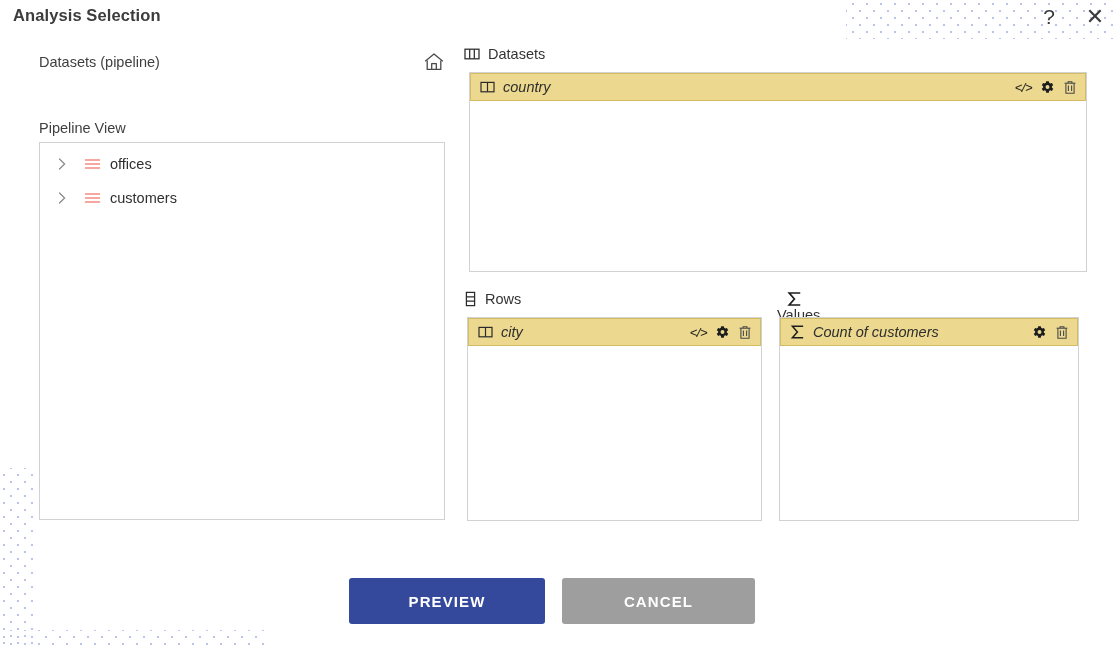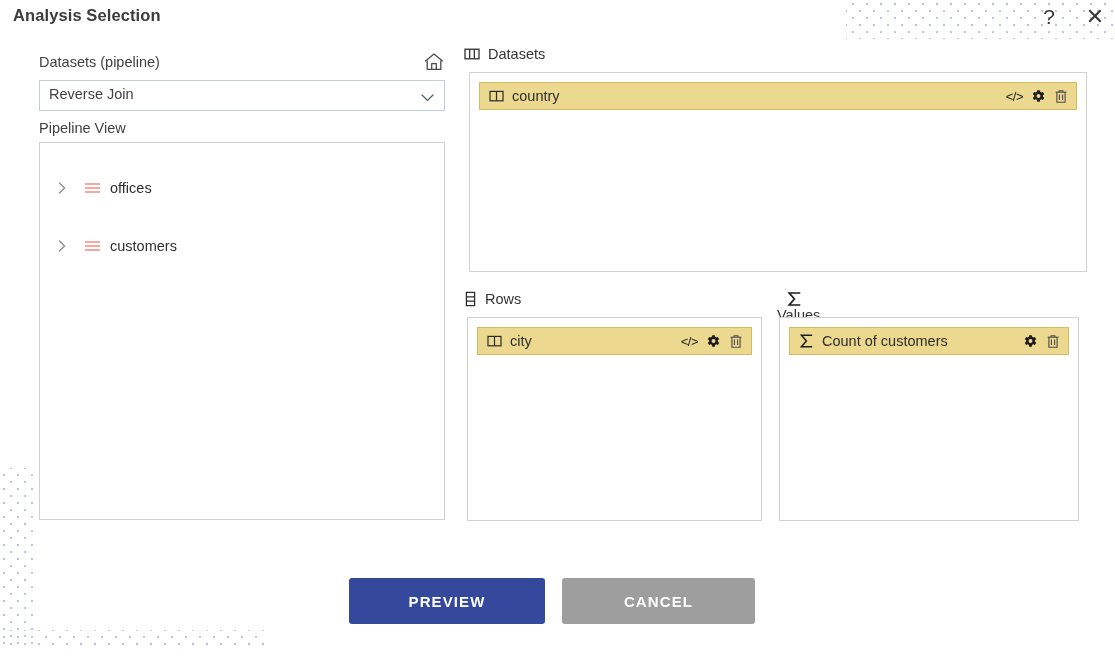--- a/index.html
+++ b/index.html
@@ -105,21 +105,21 @@
     border: 1px solid #d2d2d2;
     background: #ffffff;
     box-sizing: border-box;
     overflow: hidden;
   }
   .tree-item {
     position: relative;
     display: flex;
     align-items: center;
     height: 26px;
-    margin-top: 32px;
+    margin-top: 8px;
     padding-left: 14px;
     cursor: pointer;
     font-size: 14.5px;
     color: #2f2f2f;
   }
   .tree-chevron {
     width: 16px; height: 16px;
     margin-right: 14px;
     flex: 0 0 auto;
     color: #8a8a8a;
@@ -138,21 +138,21 @@
     font-size: 14.5px;
     color: #333333;
   }
   .zone-label .zi { margin-right: 8px; display: flex; }
 
   .drop-panel {
     position: absolute;
     border: 1px solid #d2d2d2;
     background: #ffffff;
     box-sizing: border-box;
-    padding: 9px;
+    font-style: italic;
   }
 
   .lbl-columns { top: 46px; left: 464px; }
   .panel-columns { top: 72px; left: 469px; width: 618px; height: 200px; }
 
   .lbl-rows { top: 291px; left: 464px; justify-content: center; }
   .panel-rows { top: 317px; left: 467px; width: 295px; height: 204px; }
 
   .lbl-values { top: 291px; left: 777px; flex-direction: column; }
   .panel-values { top: 317px; left: 779px; width: 300px; height: 204px; }
@@ -223,28 +223,20 @@
     <div class="field-label lbl-datasets">Datasets (pipeline)</div>
 
     <div class="home-icon">
       <svg width="24" height="24" viewBox="0 0 24 24" fill="none" stroke="#4a4a4a" stroke-width="1.3" stroke-linejoin="round">
         <path d="M3.2 11.2 L12 4 L20.8 11.2"></path>
         <path d="M5.2 10.4 V19.4 H18.8 V10.4"></path>
         <path d="M9.7 19.4 V13.6 H14.3 V19.4"></path>
       </svg>
     </div>
 
-    <div class="select-box">
-      <span class="select-value">Reverse Join</span>
-      <span class="select-caret">
-        <svg width="17" height="17" viewBox="0 0 17 17" fill="none" stroke="#555a6b" stroke-width="1.3" stroke-linecap="round">
-          <path d="M3 6 L8.5 11.4 L14 6"></path>
-        </svg>
-      </span>
-    </div>
 
     <div class="field-label lbl-pipeline">Pipeline View</div>
 
     <div class="tree-panel">
 
       <div class="tree-item">
         <span class="tree-chevron">
           <svg width="16" height="16" viewBox="0 0 16 16" fill="none" stroke="#8a8a8a" stroke-width="1.25" stroke-linecap="round">
             <path d="M5.5 3 L10.6 8 L5.5 13"></path>
           </svg>

